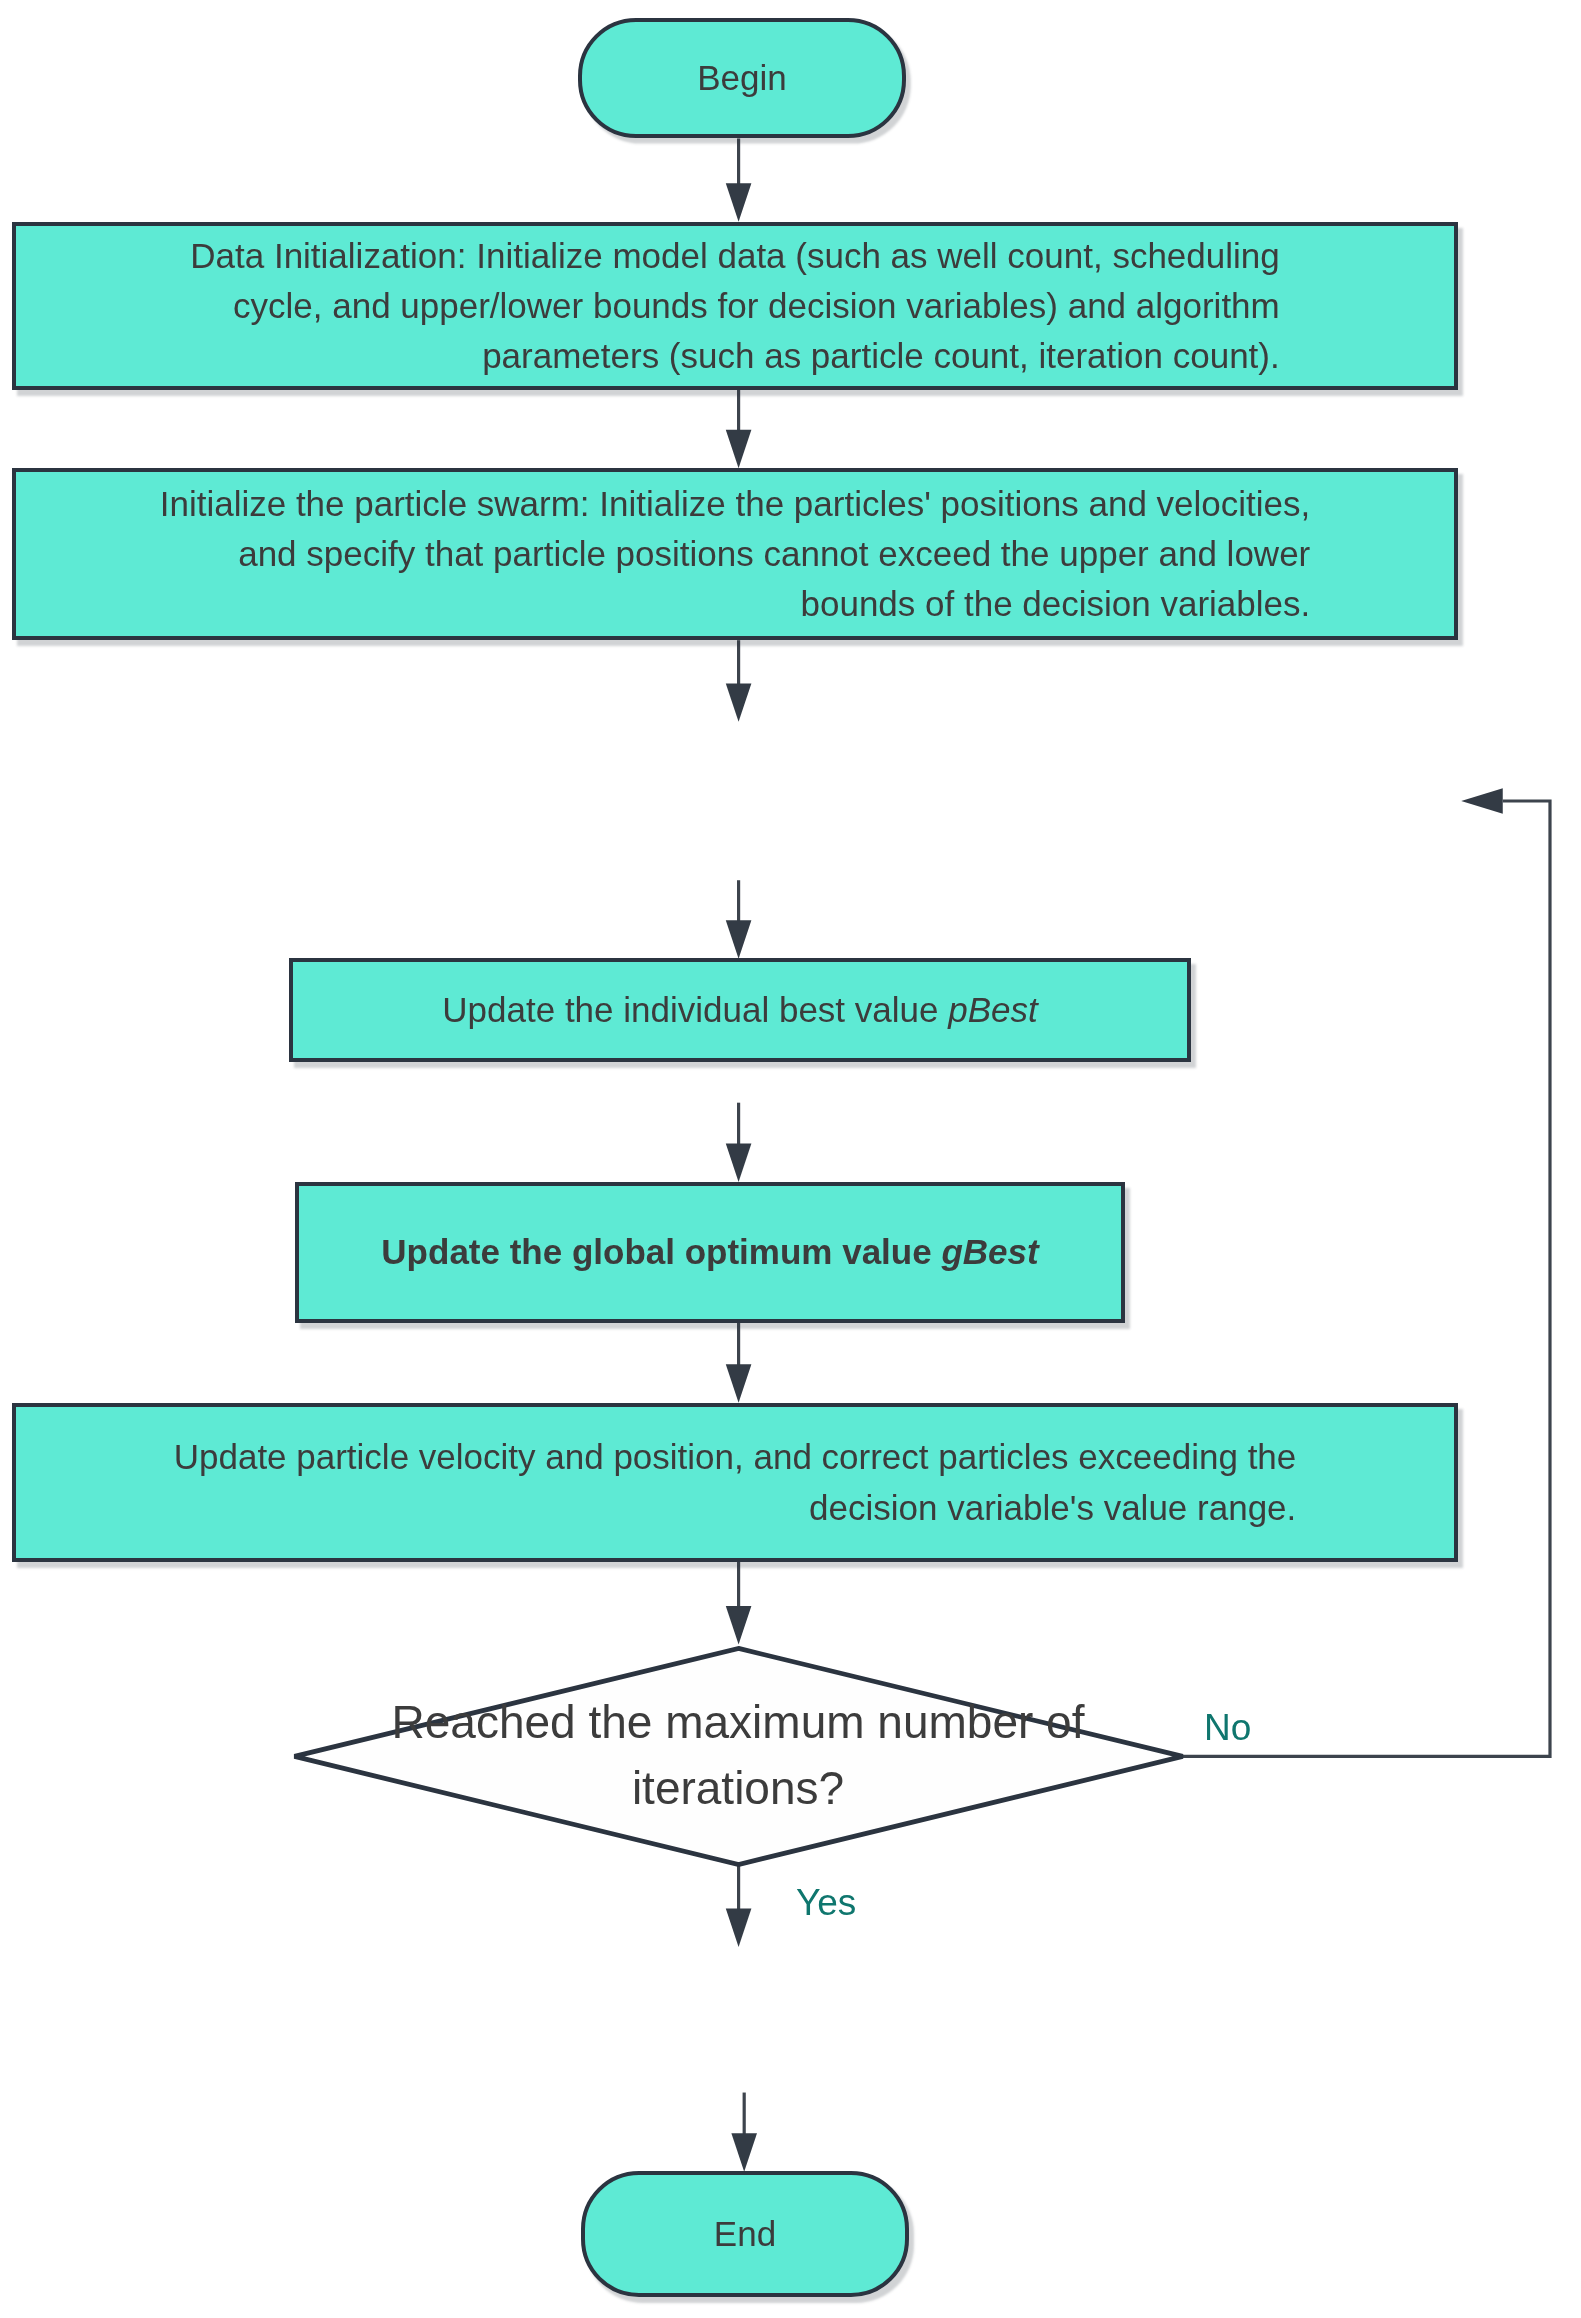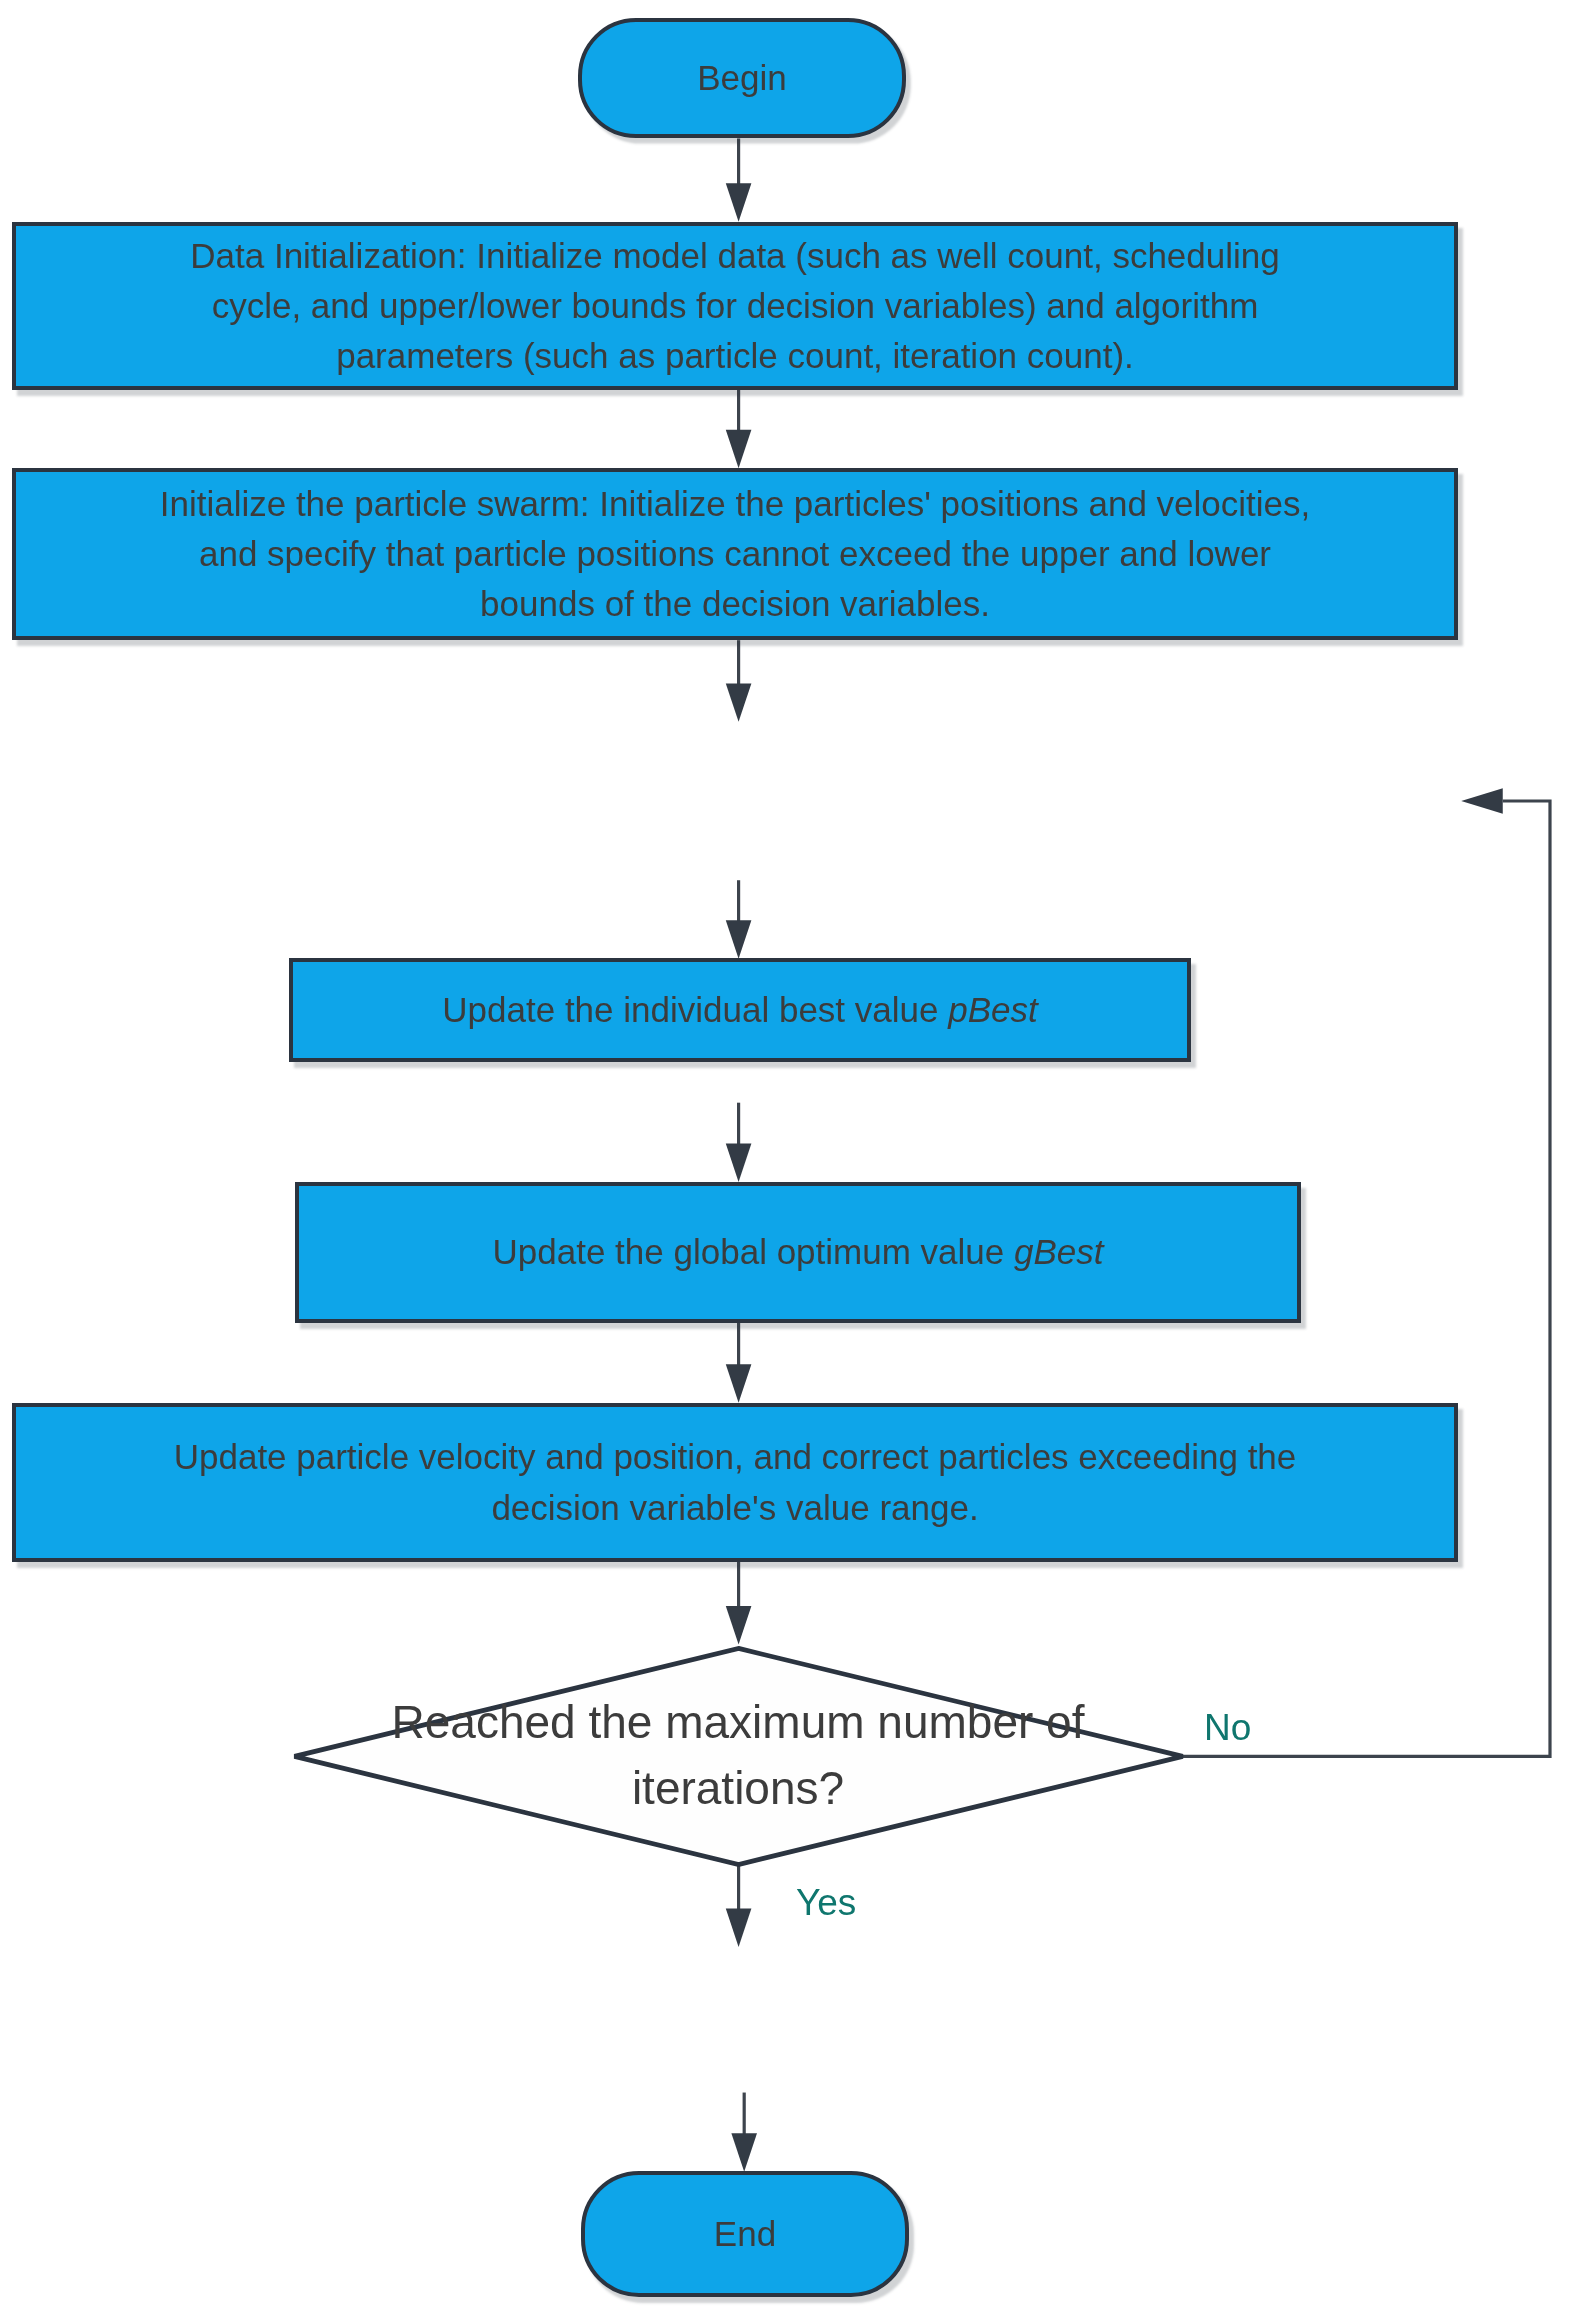--- a/index.html
+++ b/index.html
@@ -14,26 +14,26 @@
   }
   .connector-layer {
     position: absolute;
     left: 0; top: 0;
     width: 1582px;
     height: 2319px;
   }
   .node {
     position: absolute;
     box-sizing: border-box;
-    background: #0ea5e9;
+    background: #5eead4;
     border: 4.8px solid #2b3440;
     display: flex;
     align-items: center;
     justify-content: center;
-    text-align: center;
+    text-align: right;
     font-size: 35px;
     line-height: 1.43;
     white-space: pre-line;
     box-shadow: 4.8px 5.6px 2.4px rgba(44, 53, 64, 0.22);
     padding: 6.4px 16px;
   }
   .terminal { border-radius: 58px; }
   .decision-text {
     position: absolute;
     display: flex;
@@ -50,21 +50,21 @@
     font-size: 37px;
     color: #0f766e;
   }
   .emph { font-style: italic; }
   
   #begin  { left: 578px;  top: 18.4px;   width: 328px;  height: 120px; }
   #box1   { left: 12px;   top: 222px;  width: 1446px; height: 168px; }
   #box2   { left: 12px;   top: 468px;  width: 1446px; height: 172px; }
   #box3   { left: 12px;   top: 722px;  width: 1446px; height: 158px; }
   #box4   { left: 289px;  top: 958px; width: 902px; height: 104px; }
-  #box5   { left: 295px;  top: 1182px; width: 1006px; height: 141px; }
+  #box5   { left: 295px;  top: 1182px; width: 830px; height: 141px; font-weight: bold; }
   #box6   { left: 12px;   top: 1403px; width: 1446px; height: 159px; }
   #decision-label { left: 378px; top: 1680px; width: 720px; height: 152px; }
   #output { left: 414px;  top: 1947px; width: 664px;  height: 146px; }
   #end    { left: 581px;  top: 2171px; width: 328px;  height: 126px; }
   #label-no  { left: 1204px; top: 1707px; }
   #label-yes { left: 796px;  top: 1882px; }
 </style>
 </head>
 <body>
 

